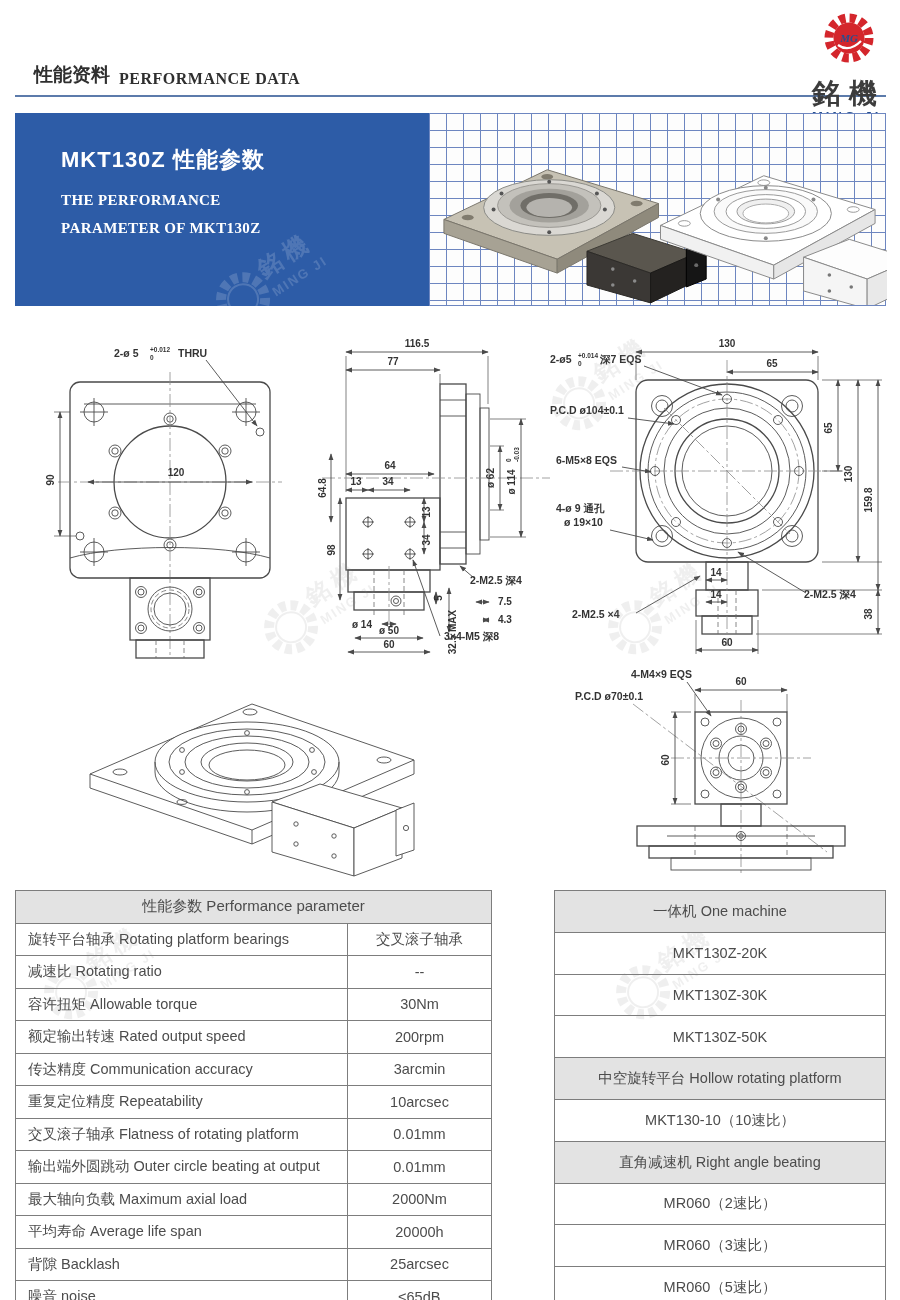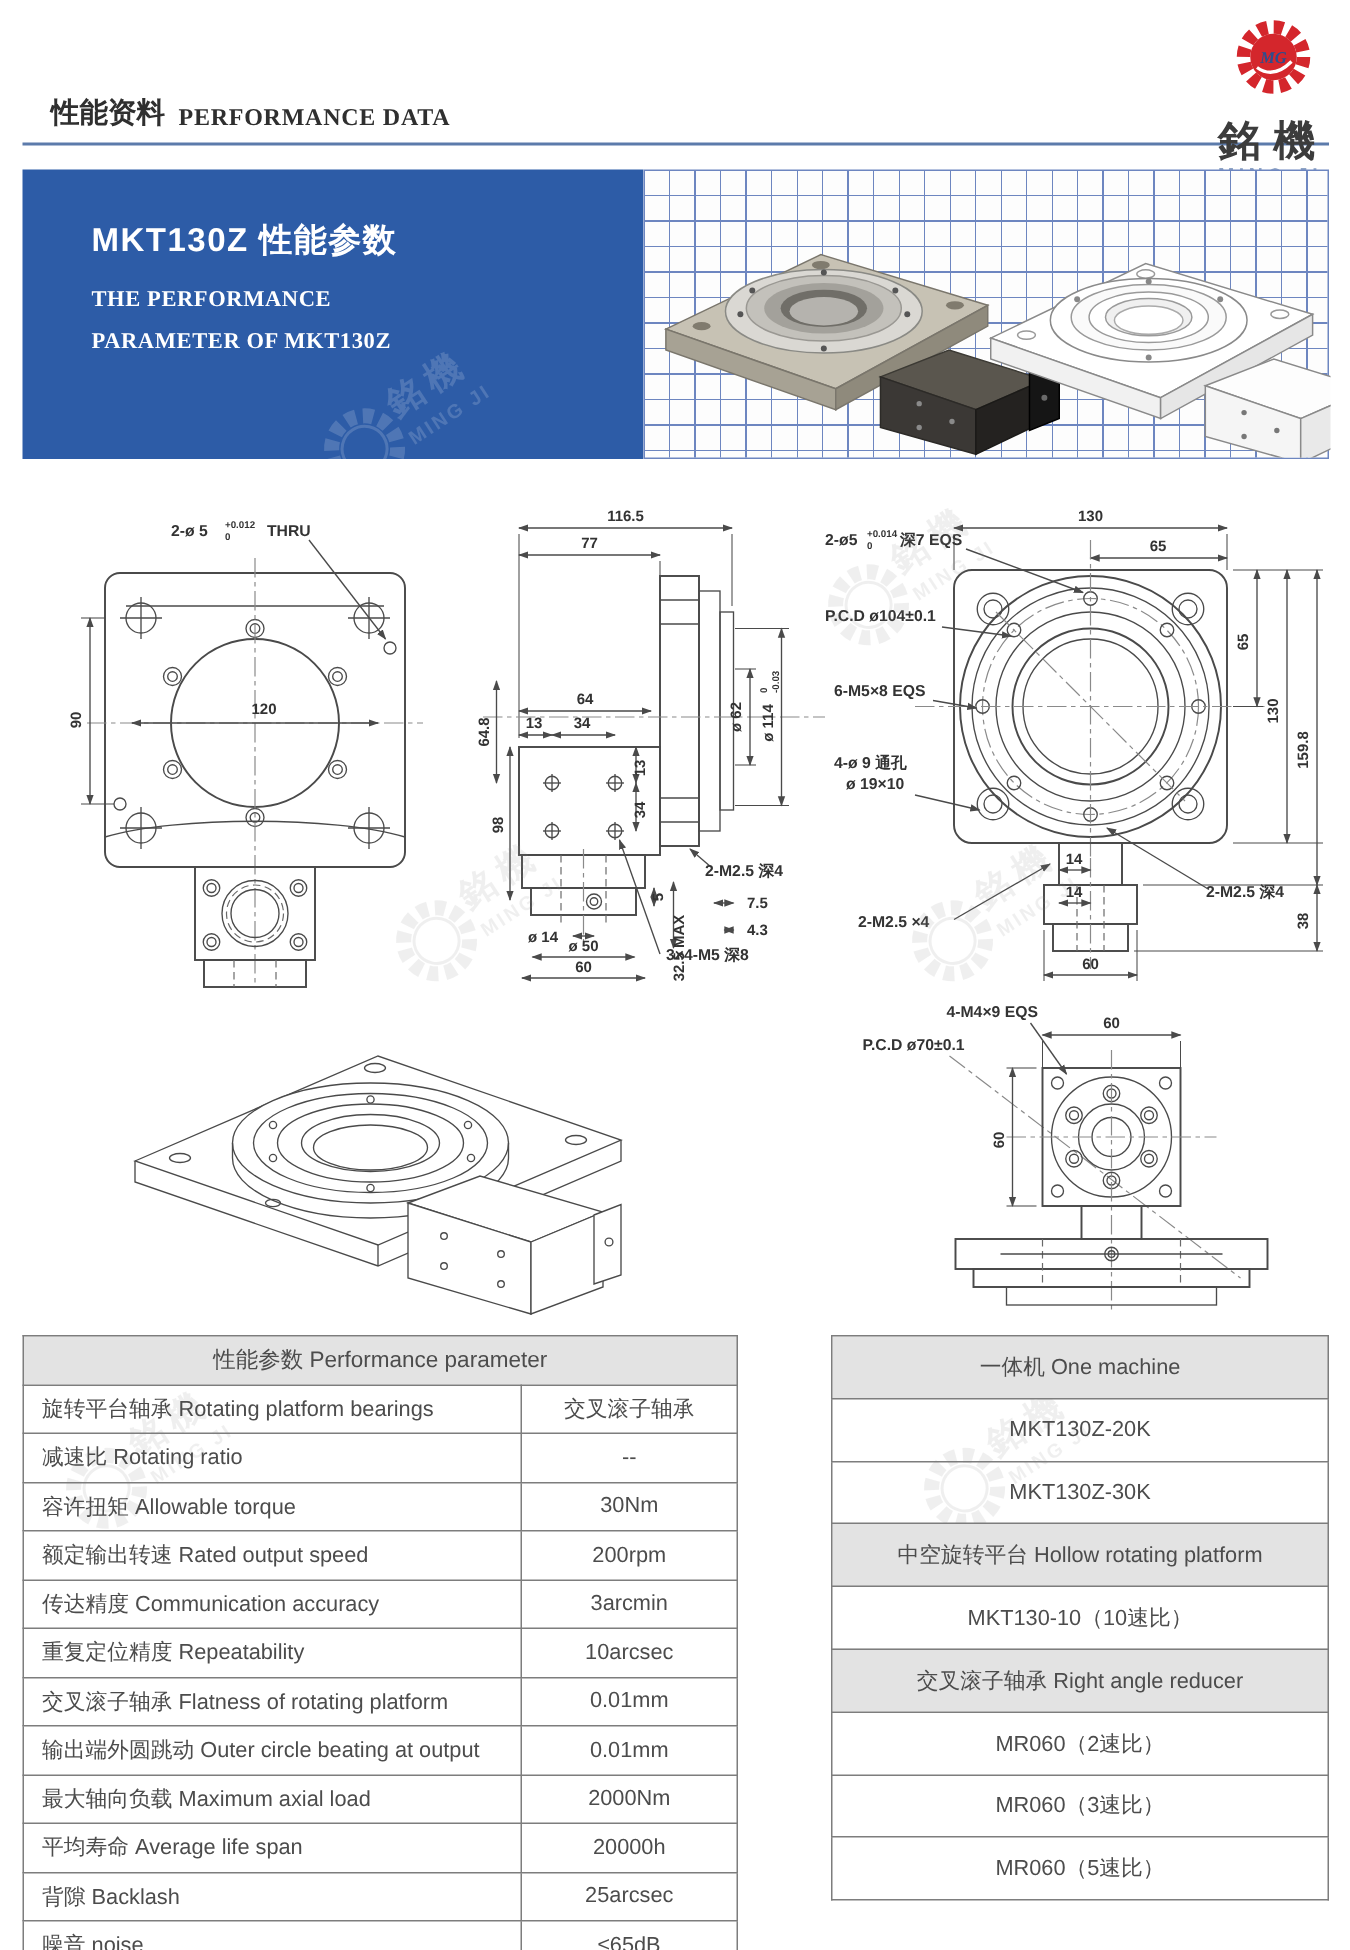--- a/index.html
+++ b/index.html
@@ -584,28 +584,31 @@
     <tbody>
         <tr class="hdr">
           <td>一体机 One machine</td>
         </tr>
     <tr>
           <td>MKT130Z-20K</td>
         </tr>
     <tr>
           <td>MKT130Z-30K</td>
         </tr>
+    <tr>
+          <td>MKT130Z-50K</td>
+        </tr>
     <tr class="hdr">
           <td>中空旋转平台 Hollow rotating platform</td>
         </tr>
     <tr>
           <td>MKT130-10（10速比）</td>
         </tr>
     <tr class="hdr">
-          <td>交叉滚子轴承 Right angle reducer</td>
+          <td>直角减速机 Right angle beating</td>
         </tr>
     <tr>
           <td>MR060（2速比）</td>
         </tr>
     <tr>
           <td>MR060（3速比）</td>
         </tr>
     <tr>
           <td>MR060（5速比）</td>
         </tr>

